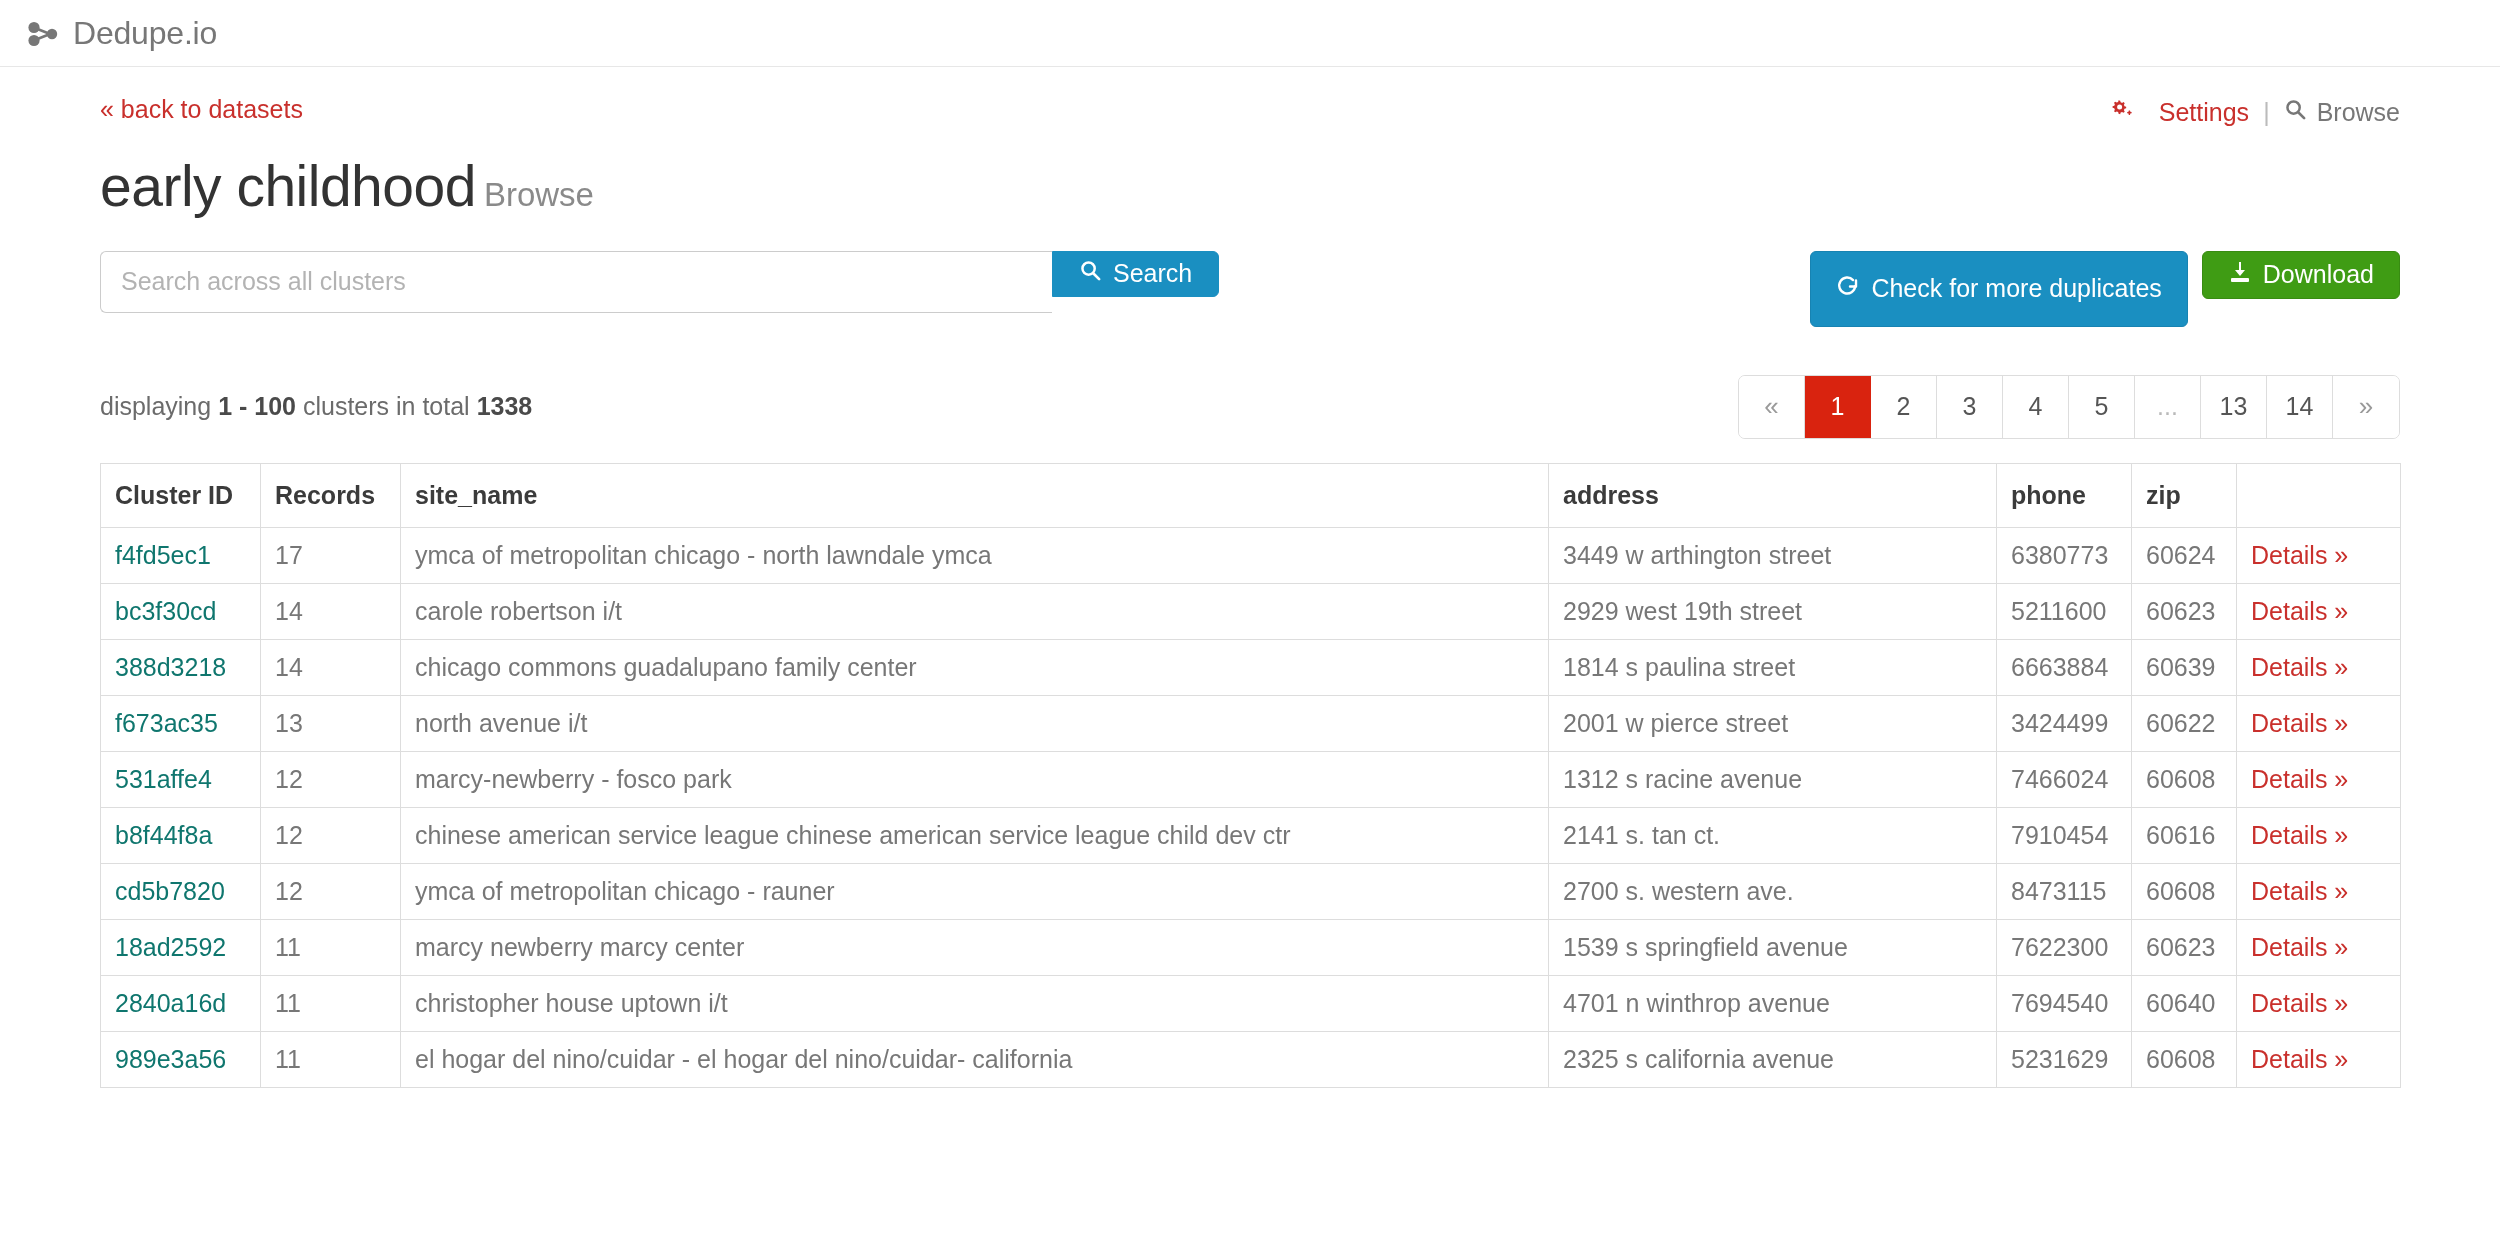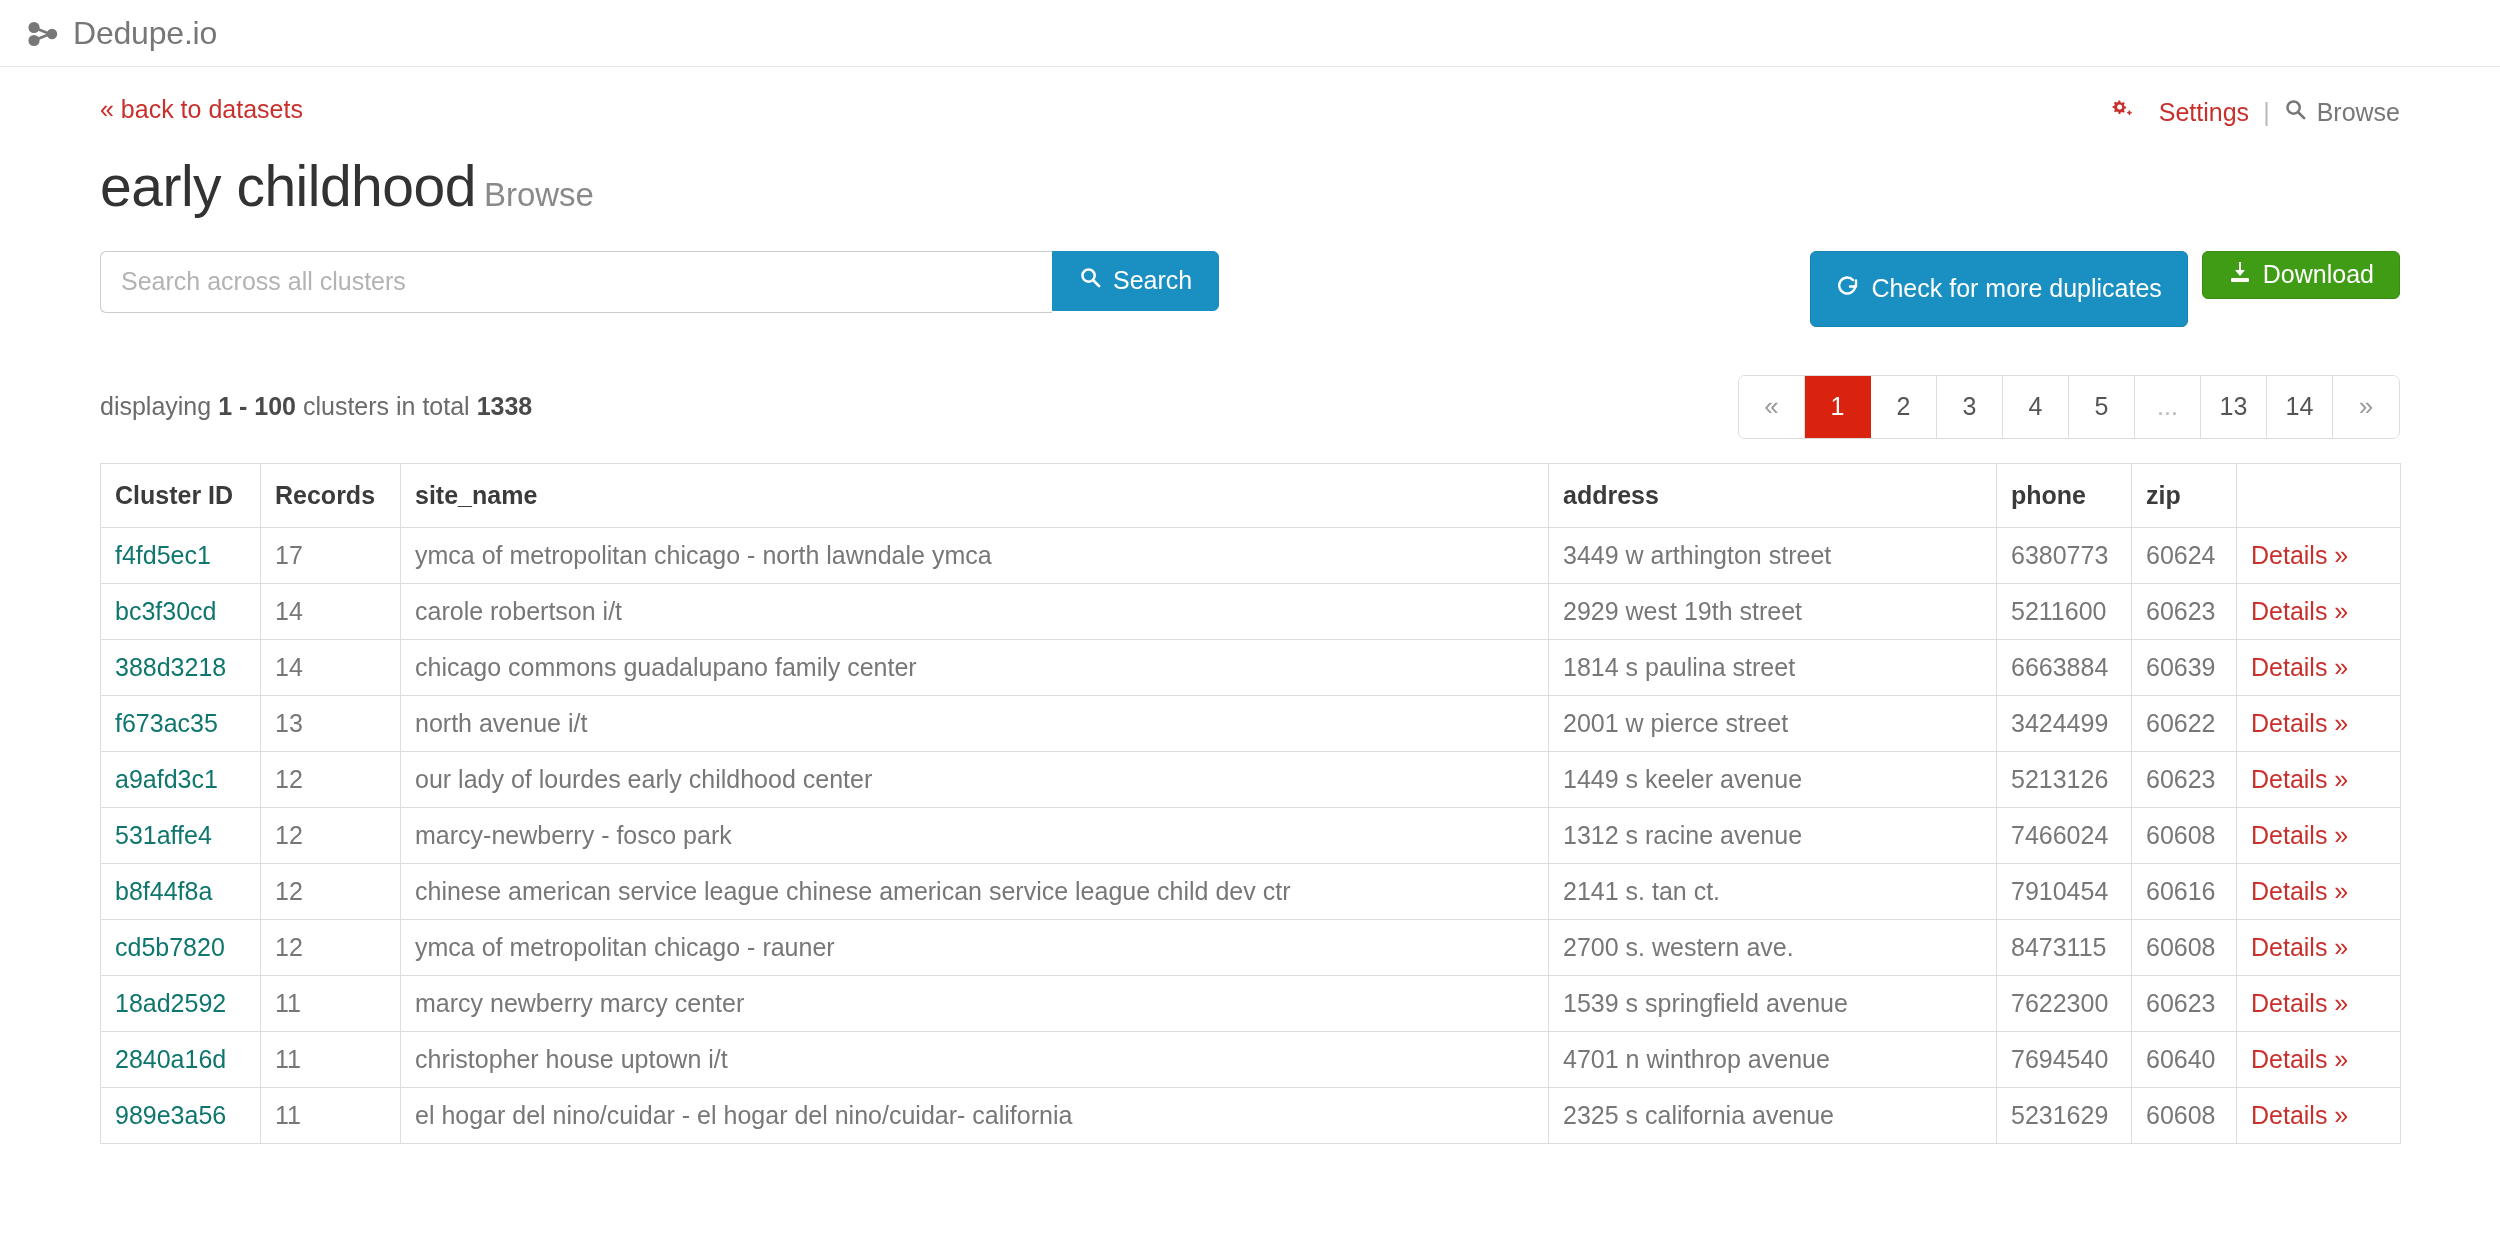--- a/index.html
+++ b/index.html
@@ -148,21 +148,21 @@
     font-family: "Liberation Sans", sans-serif;
     color: #ffffff;
     display: inline-flex;
     align-items: center;
     justify-content: center;
     gap: 11px;
     cursor: pointer;
     white-space: nowrap;
   }
   .btn-search {
-    height: 60px;
+    height: 46px;
     padding: 0 26px;
     border-radius: 0 6px 6px 0;
     background: #1a8fc1;
     border-color: #1a8fc1;
     justify-content: space-between;
   }
   .btn-primary {
     height: 76px;
     padding: 1px 25px;
     background: #1a8fc1;
@@ -428,29 +428,20 @@
         <tr>
           <td class="cid"><a href="#">f673ac35</a></td>
           <td>13</td>
           <td>north avenue i/t</td>
           <td>2001 w pierce street</td>
           <td>3424499</td>
           <td>60622</td>
           <td class="details"><a href="#">Details »</a></td>
         </tr>
         <tr>
-          <td class="cid"><a href="#">a9afd3c1</a></td>
-          <td>12</td>
-          <td>our lady of lourdes early childhood center</td>
-          <td>1449 s keeler avenue</td>
-          <td>5213126</td>
-          <td>60623</td>
-          <td class="details"><a href="#">Details »</a></td>
-        </tr>
-        <tr>
           <td class="cid"><a href="#">531affe4</a></td>
           <td>12</td>
           <td>marcy-newberry - fosco park</td>
           <td>1312 s racine avenue</td>
           <td>7466024</td>
           <td>60608</td>
           <td class="details"><a href="#">Details »</a></td>
         </tr>
         <tr>
           <td class="cid"><a href="#">b8f44f8a</a></td>

